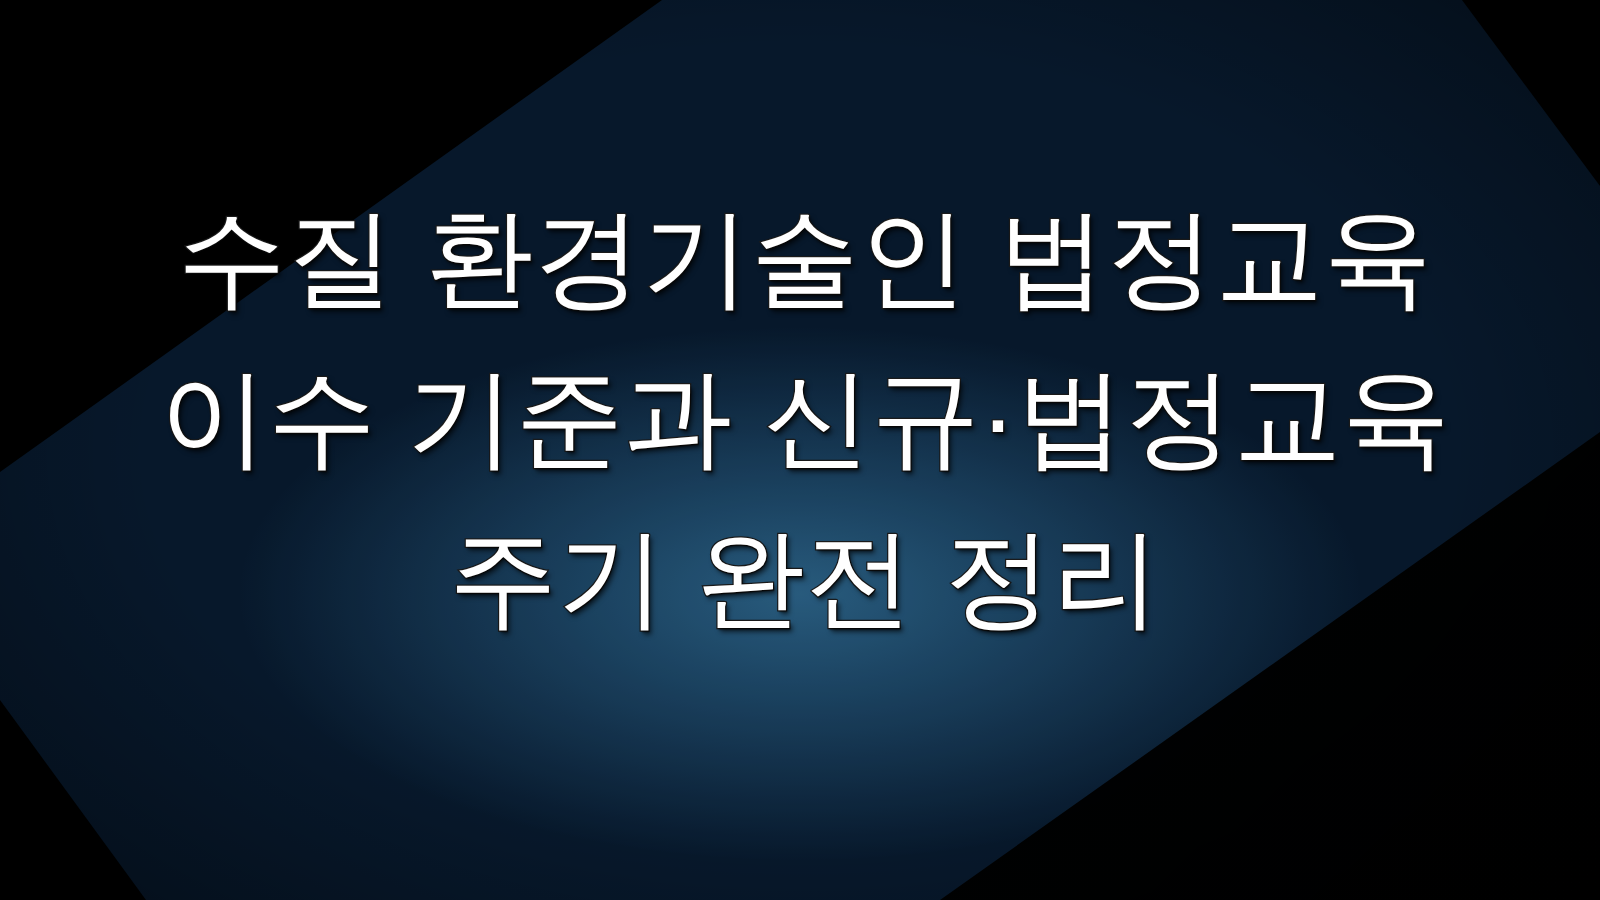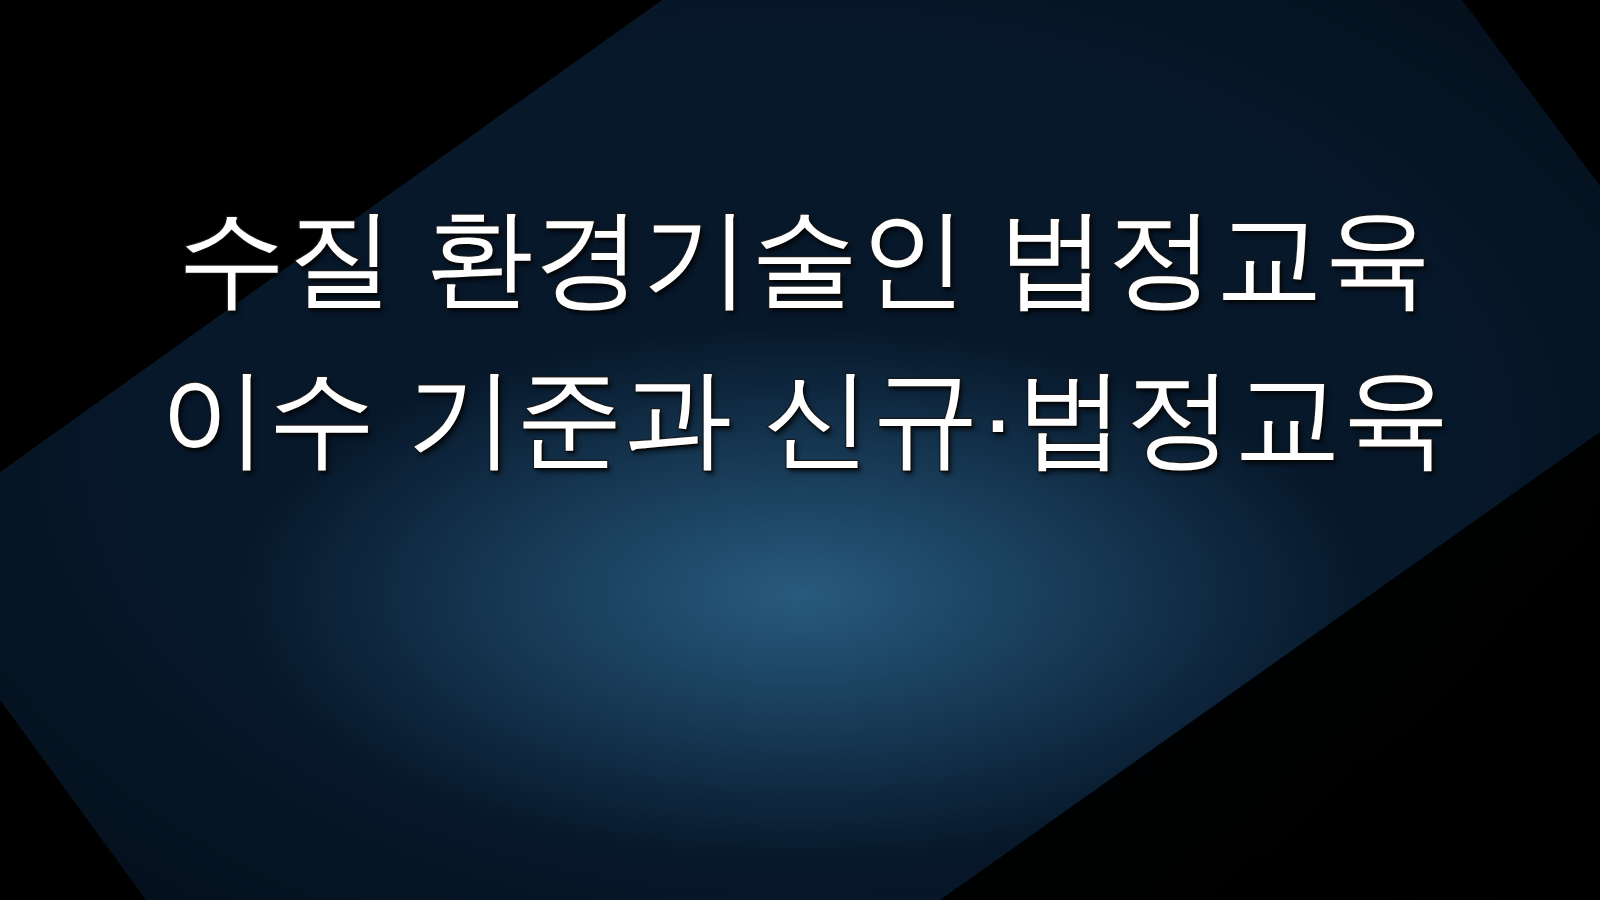--- a/index.html
+++ b/index.html
@@ -144,15 +144,16 @@
   <div class="bg-vignette"></div>
 
   <div class="tri-topleft"></div>
   <div class="tri-topright"></div>
   <div class="tri-bottomleft"></div>
   <div class="tri-bottomright"></div>
 
   <div class="title-block">
     <span class="title-line">수질 환경기술인 법정교육</span>
     <span class="title-line">이수 기준과 신규·법정교육</span>
+    <span class="title-line">주기 완전 정리</span>
   </div>
 
 </div>
 
 </body></html>

